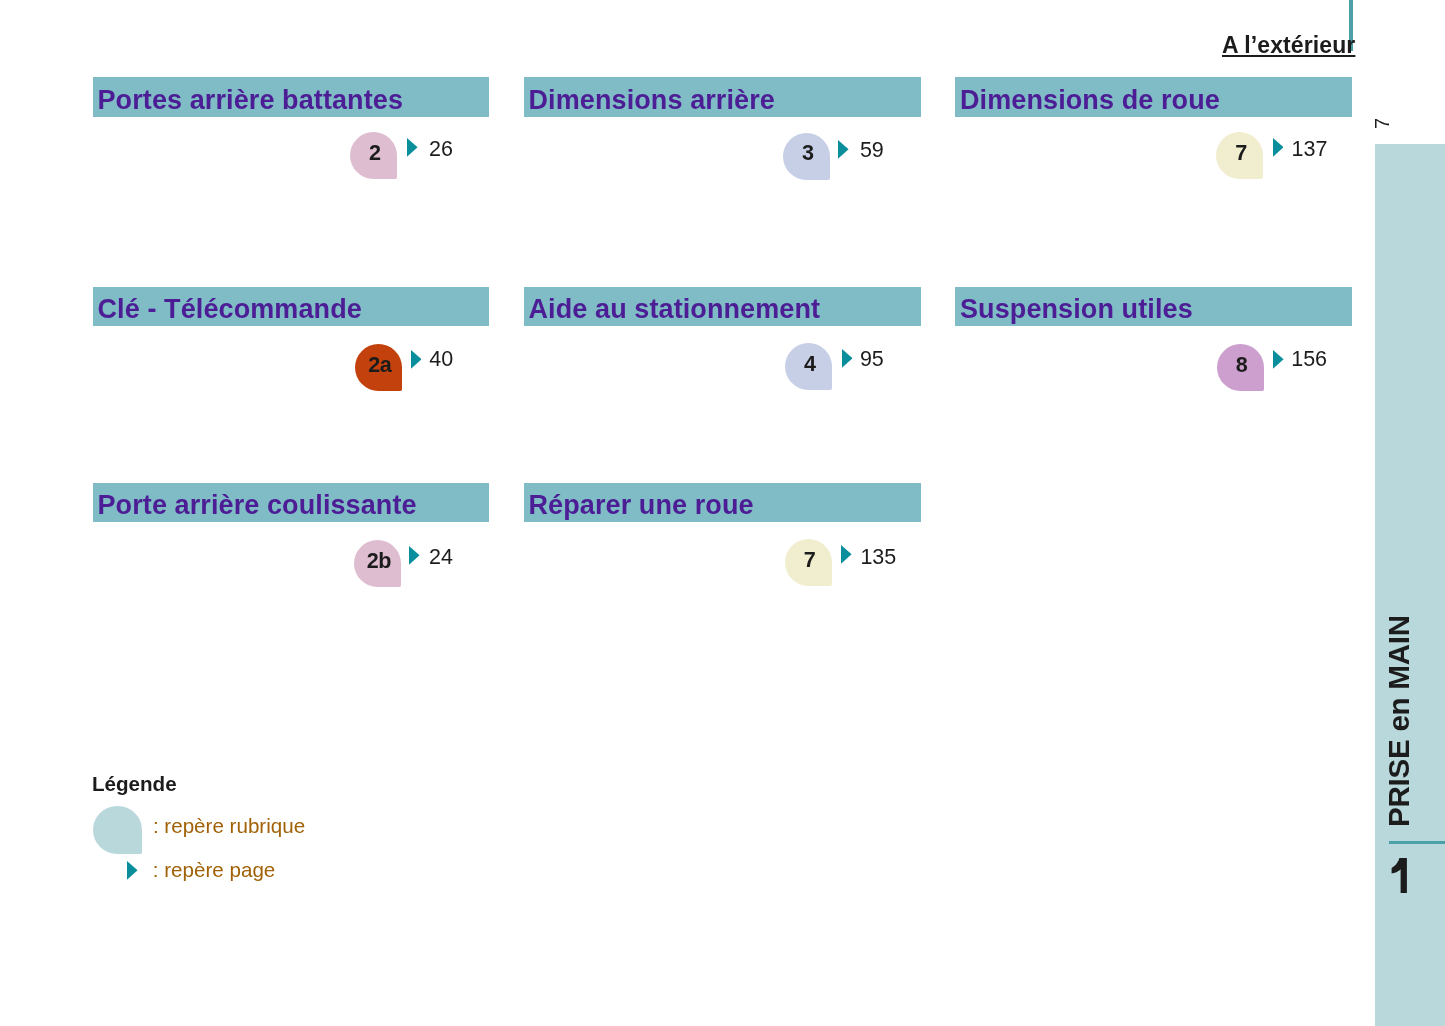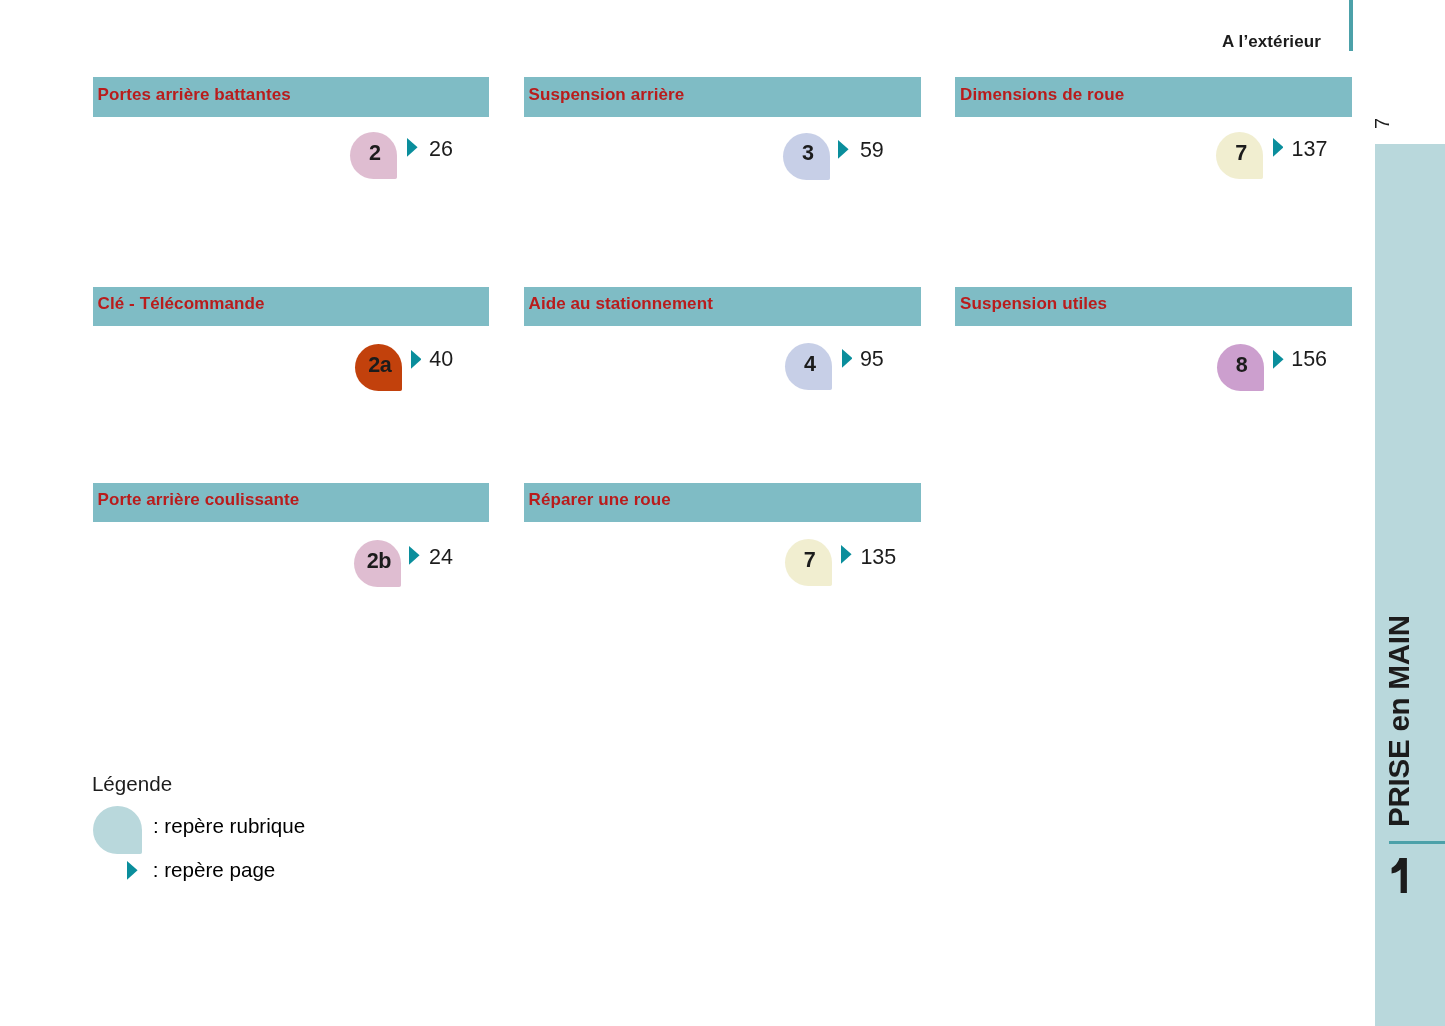--- a/index.html
+++ b/index.html
@@ -1,47 +1,47 @@
 <!DOCTYPE html>
 <html><head>
 <meta charset="utf-8">
 <style>
   html,body{margin:0;padding:0;background:#ffffff;}
   body{width:1445px;height:1026px;overflow:hidden;position:relative;
        font-family:"Liberation Sans",sans-serif;color:#1a1a1a;
        -webkit-font-smoothing:antialiased;will-change:transform;}
   .page{position:absolute;inset:0;}
   
-  #section-title{position:absolute;left:1222px;top:31.8px;font-size:17px;font-weight:bold;
-     letter-spacing:0.1px;white-space:nowrap;color:#1c1c1c;}
+  #section-title{position:absolute;left:1222px;top:31.8px;font-size:23px;font-weight:bold;
+     letter-spacing:0.1px;white-space:nowrap;color:#1c1c1c;text-decoration:underline;}
   #header-rule{position:absolute;left:1349.2px;top:-4px;width:4.2px;height:54.5px;background:#4ca1a9;}
   
   .card{position:absolute;}
   .card-bar{position:absolute;left:0;top:0.3px;height:39.6px;background:#7fbcc5;}
-  .card-bar-label{position:absolute;left:5px;top:7.5px;font-size:17px;font-weight:bold;
-     color:#b91c1c;letter-spacing:0.1px;white-space:nowrap;}
+  .card-bar-label{position:absolute;left:5px;top:7.5px;font-size:27px;font-weight:bold;
+     color:#4c1d95;letter-spacing:0.1px;white-space:nowrap;}
   .card-ref{position:absolute;width:0;height:0;}
   .badge{position:absolute;left:0;top:0;width:47px;height:47px;border-radius:50% 50% 1.8px 50%;
      display:flex;align-items:center;justify-content:center;
      font-size:21.6px;line-height:21.6px;font-weight:bold;color:#1c1c1c;letter-spacing:-0.45px;
      box-sizing:border-box;padding-left:3px;padding-bottom:6px;}
   .tri{width:10.6px;height:18.7px;display:block;}
   .tri svg{display:block;width:10.6px;height:18.7px;}
   .card-ref .tri{position:absolute;left:var(--trix,57.4px);top:var(--triy,6.2px);}
   .pageno{position:absolute;left:var(--numx,78.3px);top:var(--numy,6.3px);font-size:21.5px;line-height:21.5px;
      color:#1c1c1c;white-space:nowrap;}
   
   #legend{position:absolute;left:93.1px;top:774px;}
   #legend-title{position:absolute;left:-1.2px;top:0;font-size:20.6px;line-height:20.6px;
-      font-weight:normal;color:#1c1c1c;white-space:nowrap;}
+      font-weight:bold;color:#1c1c1c;white-space:nowrap;}
   .legend-row{position:absolute;width:0;height:0;}
   #legend-drop{position:absolute;left:-0.1px;top:0;width:48.6px;height:47.9px;
       border-radius:50% 50% 1.8px 50%;background:#b9d8dc;}
   .legend-text{position:absolute;font-size:20.6px;line-height:20.6px;
-      color:#000000;white-space:nowrap;text-align:center;}
+      color:#a16207;white-space:nowrap;text-align:center;}
   
   #sidebar{position:absolute;left:1375px;top:144px;width:70px;height:882px;background:#b9d8dc;}
   #sidebar-pagenum{position:absolute;left:1371.8px;top:129.2px;font-size:20px;line-height:20px;
       color:#1c1c1c;transform-origin:0 0;transform:rotate(-90deg);}
   #sidebar-label{position:absolute;left:9px;top:682.5px;white-space:nowrap;
       font-size:29.6px;line-height:29.6px;font-weight:bold;letter-spacing:-0.27px;
       color:#1c1c1c;transform-origin:0 0;transform:rotate(-90deg);}
   #sidebar-rule{position:absolute;left:13.5px;top:696.5px;width:56.5px;height:3.6px;background:#4ca1a9;}
   #sidebar-chapter{position:absolute;left:15.6px;top:714.1px;width:16px;height:35.4px;}
   #sidebar-chapter svg{display:block;width:16px;height:35.4px;}
@@ -90,21 +90,21 @@
           <div class="tri">
             <svg viewBox="0 0 10.6 18.7" aria-hidden="true">
               <path d="M0 0 L10.6 9.35 L0 18.7 Z" fill="#0a8e9c"></path>
             </svg>
           </div>
           <div class="pageno">24</div>
         </div>
       </div>
       <div class="card" style="left: 523.5px; top: 77px; width: 397px;">
         <div class="card-bar" style="width:397px"></div>
-        <div class="card-bar-label">Suspension arrière</div>
+        <div class="card-bar-label">Dimensions arrière</div>
         <div class="card-ref" style="left:259.2px;top:55.5px;--trix:55.7px;--triy:7.4px;--numx:77.2px;--numy:7.9px">
           <div class="badge" style="background:#c7cfe7">3</div>
           <div class="tri">
             <svg viewBox="0 0 10.6 18.7" aria-hidden="true">
               <path d="M0 0 L10.6 9.35 L0 18.7 Z" fill="#0a8e9c"></path>
             </svg>
           </div>
           <div class="pageno">59</div>
         </div>
       </div>

